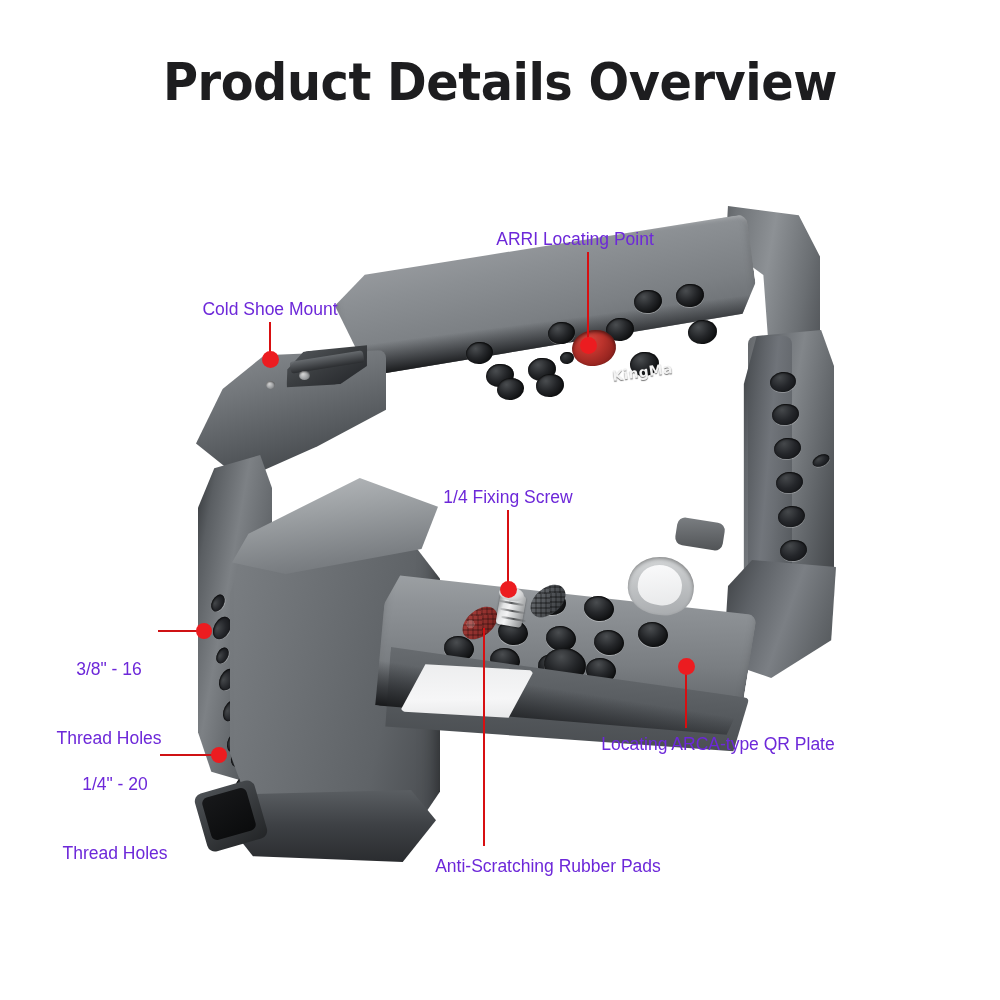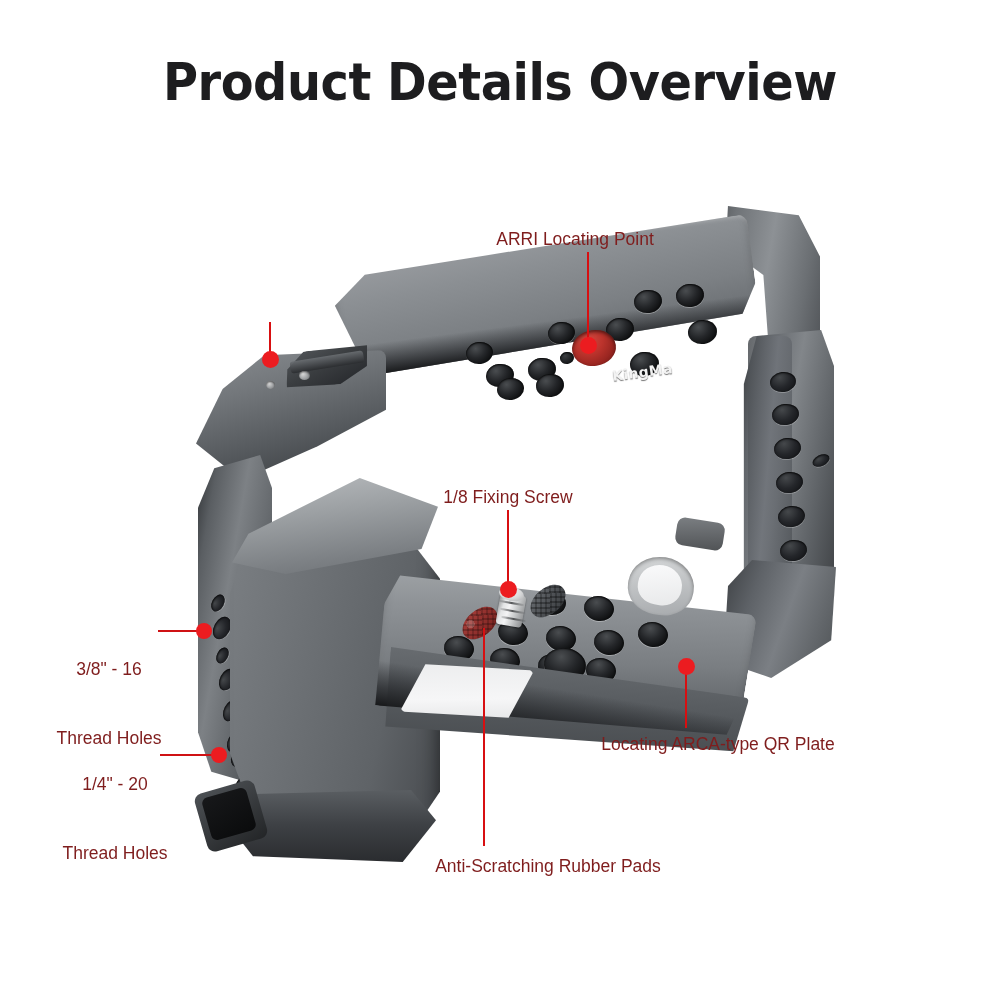--- a/index.html
+++ b/index.html
@@ -22,21 +22,21 @@
     letter-spacing:-0.5px;
     color:#1d1d1f;
     transform:scaleX(0.92);
   }
 
   
   .callout{
     position:absolute;
     font-family:"Liberation Sans", sans-serif;
     font-size:17.5px;
-    color:#7f1d1d;
+    color:#6d28d9;
     white-space:pre;
     line-height:1.32;
   }
   .callout.center{text-align:center;}
 
   
   .lead-v{position:absolute;width:2px;background:#d80f11;}
   .lead-h{position:absolute;height:2px;background:#cf1114;}
   .dot{
     position:absolute;border-radius:50%;
@@ -370,24 +370,25 @@
     <div class="screw14-top" style="left:499px;top:587px;width:25px;height:14px;transform:rotate(10deg);"></div>
 
   </div>
 
   <div class="title">Product Details Overview</div>
 
   <div class="callout center" style="left:375px;top:228px;width:400px;">ARRI Locating Point</div>
   <div class="lead-v" style="left:587px;top:252px;height:92px;"></div>
   <div class="dot" style="left:580px;top:337px;width:17px;height:17px;"></div>
 
+  <div class="callout center" style="left:70px;top:298px;width:400px;">Cold Shoe Mount</div>
   <div class="lead-v" style="left:269px;top:322px;height:38px;"></div>
   <div class="dot" style="left:262px;top:351px;width:17px;height:17px;"></div>
 
-  <div class="callout center" style="left:308px;top:486px;width:400px;">1/8 Fixing Screw</div>
+  <div class="callout center" style="left:308px;top:486px;width:400px;">1/4 Fixing Screw</div>
   <div class="lead-v" style="left:507px;top:510px;height:80px;"></div>
   <div class="dot" style="left:500px;top:581px;width:17px;height:17px;"></div>
 
   <div class="callout center" style="left:0px;top:612px;width:218px;">
     <div>3/8" - 16</div>
     <div>Thread Holes</div>
   </div>
   <div class="lead-h" style="left:158px;top:630px;width:48px;"></div>
   <div class="dot" style="left:196px;top:623px;width:16px;height:16px;"></div>
 

